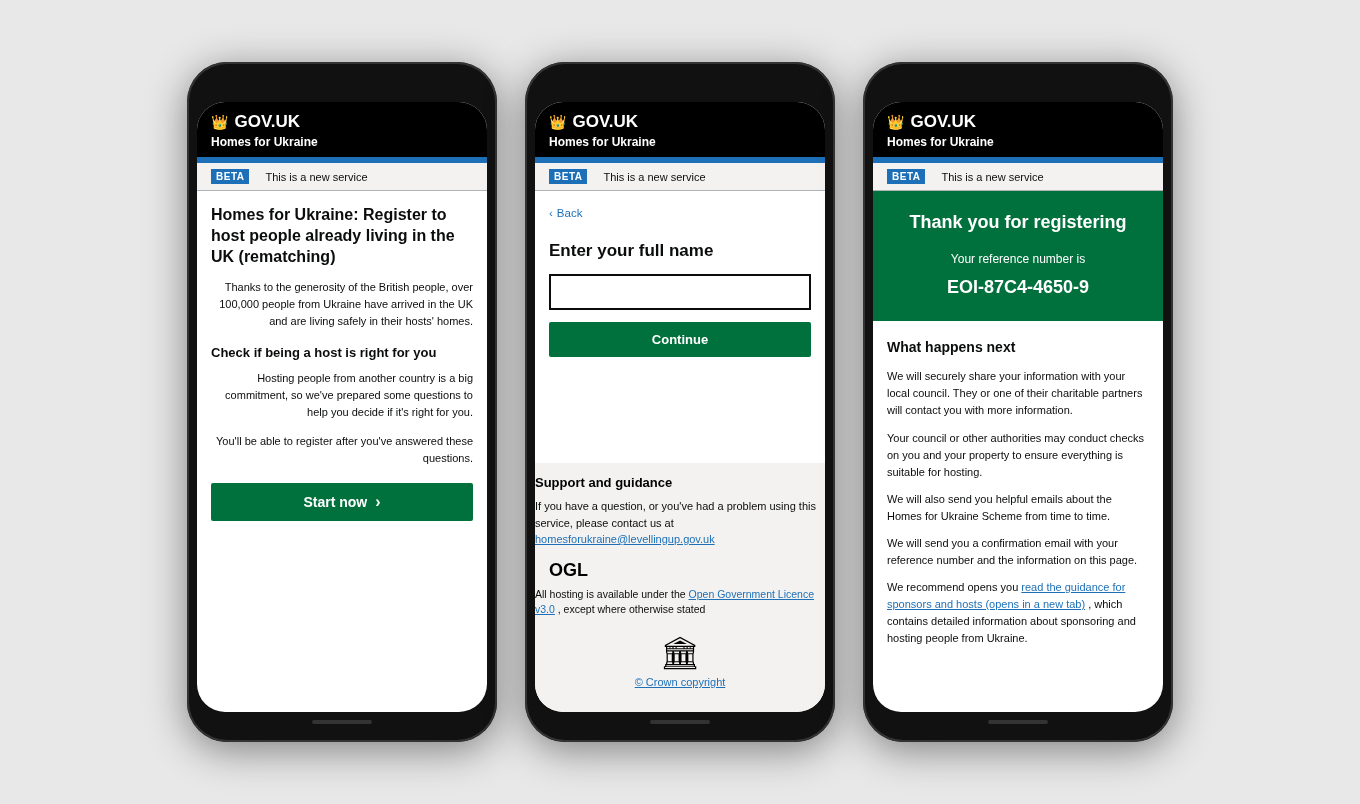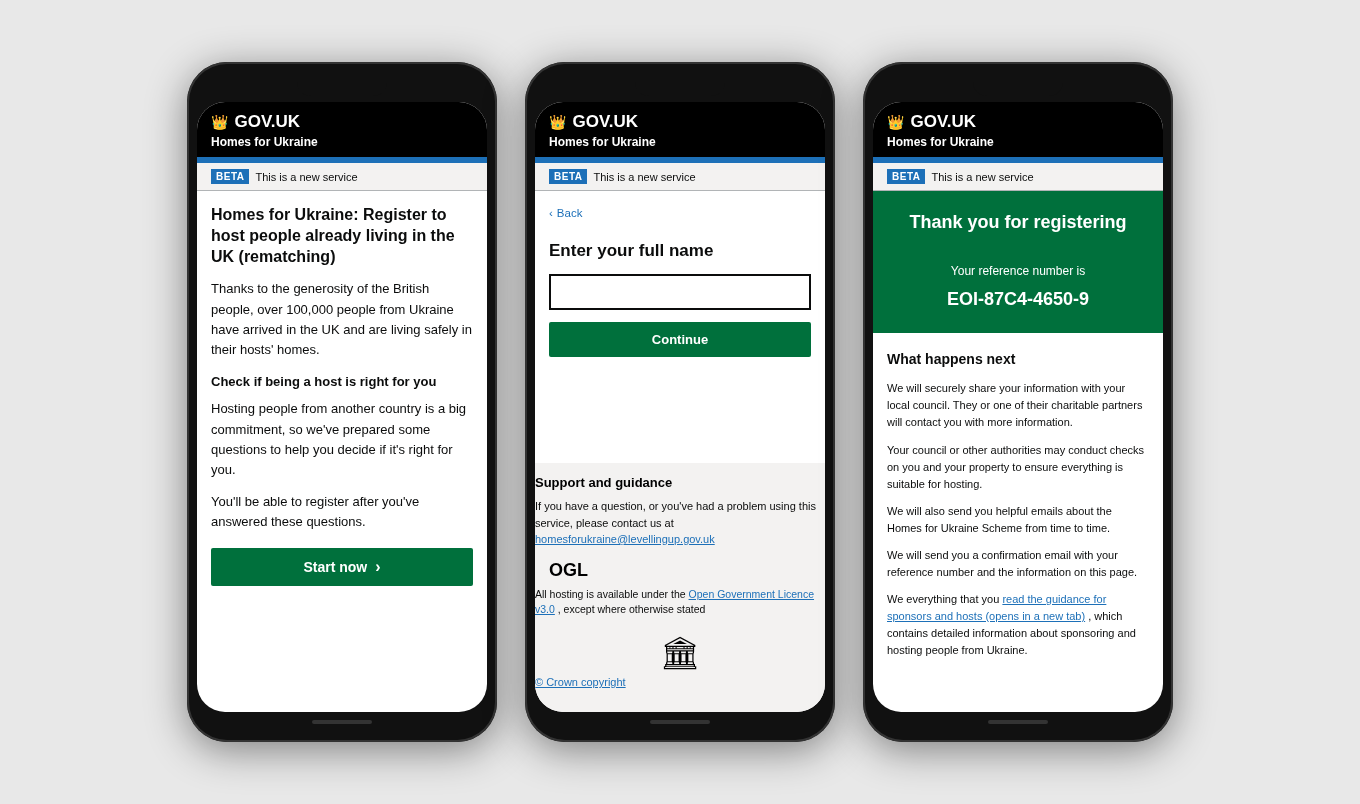--- a/index.html
+++ b/index.html
@@ -87,21 +87,21 @@
     }
 
     
     .beta-banner {
       background: #f3f2f1;
       padding: 6px 14px;
       font-size: 11px;
       color: #0b0c0c;
       display: flex;
       align-items: center;
-      gap: 6px;
+      gap: 16px;
       border-bottom: 1px solid #b1b4b6;
     }
 
     .beta-tag {
       background: #1d70b8;
       color: #fff;
       font-size: 10px;
       font-weight: bold;
       padding: 2px 5px;
       letter-spacing: 0.5px;
@@ -120,24 +120,25 @@
     
     .page-title {
       font-size: 16px;
       font-weight: bold;
       line-height: 1.3;
       margin-bottom: 12px;
       color: #0b0c0c;
     }
 
     .page-body {
-      font-size: 13px;
+      font-size: 11px;
       margin-bottom: 12px;
       line-height: 1.55;
       color: #0b0c0c;
+      text-align: right;
     }
 
     .section-heading {
       font-size: 13px;
       font-weight: bold;
       margin-bottom: 8px;
       color: #0b0c0c;
     }
 
     .start-button {
@@ -246,40 +247,40 @@
       text-decoration: underline;
     }
 
     .crown-footer {
       text-align: center;
       font-size: 32px;
       padding: 12px 0 4px 0;
     }
 
     .copyright-text {
-      text-align: left;
+      text-align: center;
       font-size: 11px;
       color: #1d70b8;
       text-decoration: underline;
       padding-bottom: 12px;
     }
 
     
     .confirmation-box {
       background: #00703c;
       color: #fff;
       padding: 20px 16px;
       text-align: center;
       margin: -14px -14px 16px -14px;
     }
 
     .confirmation-title {
       font-size: 18px;
       font-weight: bold;
-      margin-bottom: 28px;
+      margin-bottom: 16px;
       line-height: 1.3;
     }
 
     .ref-label {
       font-size: 12px;
       margin-bottom: 6px;
     }
 
     .ref-number {
       font-size: 18px;
@@ -415,21 +416,21 @@
           <div class="confirmation-title">Thank you for registering</div>
           <div class="ref-label">Your reference number is</div>
           <div class="ref-number">EOI-87C4-4650-9</div>
         </div>
         <div class="what-next-heading">What happens next</div>
         <div class="what-next-para">We will securely share your information with your local council. They or one of their charitable partners will contact you with more information.</div>
         <div class="what-next-para">Your council or other authorities may conduct checks on you and your property to ensure everything is suitable for hosting.</div>
         <div class="what-next-para">We will also send you helpful emails about the Homes for Ukraine Scheme from time to time.</div>
         <div class="what-next-para">We will send you a confirmation email with your reference number and the information on this page.</div>
         <div class="what-next-para">
-          <span>We everything that you</span>
+          <span>We recommend opens you</span>
           <a class="what-next-link">read the guidance for sponsors and hosts (opens in a new tab)</a>
           <span>, which contains detailed information about sponsoring and hosting people from Ukraine.</span>
         </div>
       </div>
     </div>
     <div class="phone-bottom-bar"></div>
   </div>
 
 </div>
 

